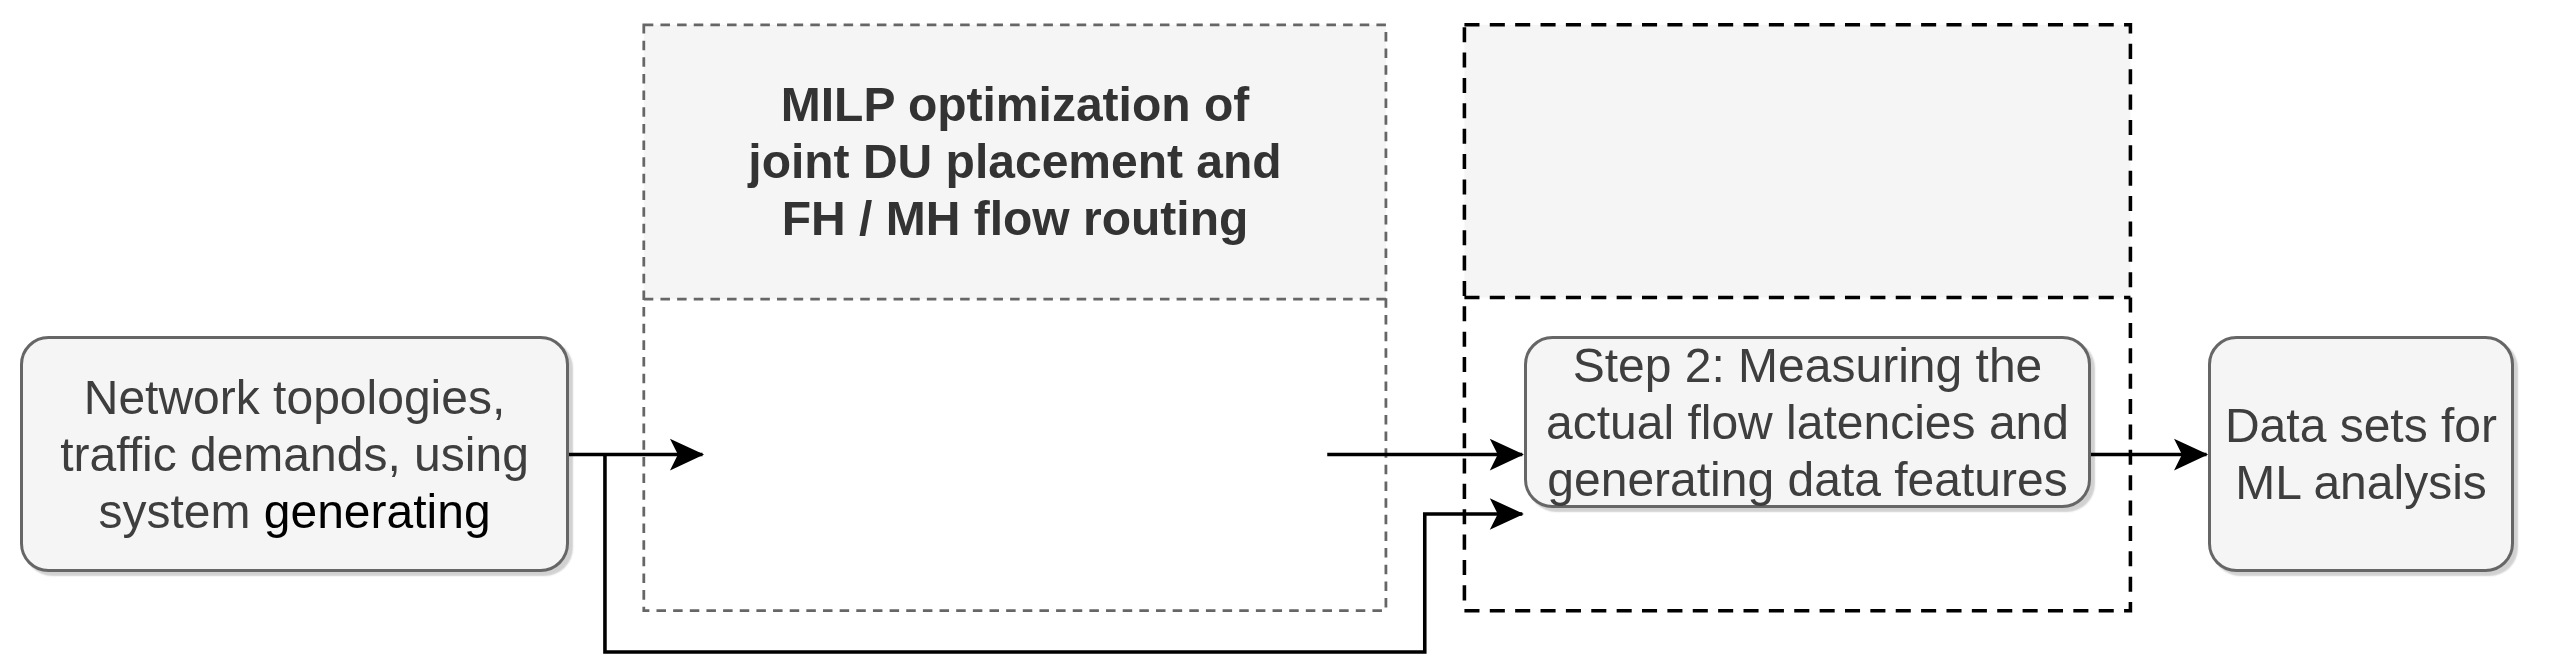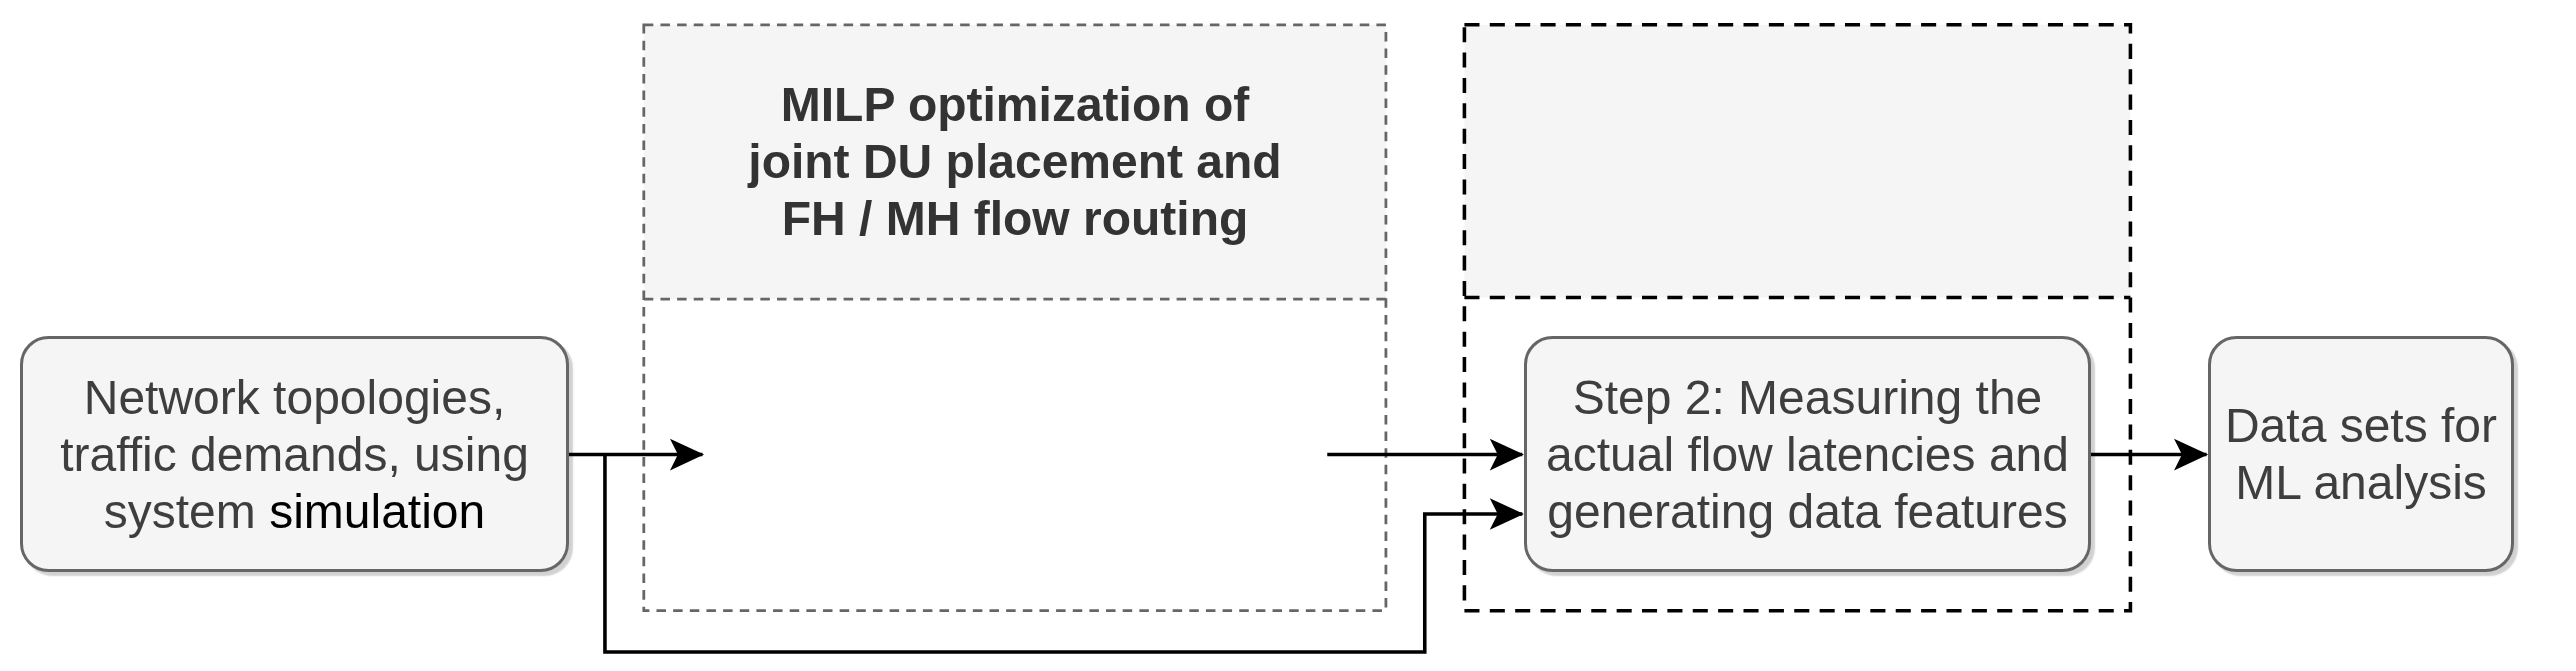--- a/index.html
+++ b/index.html
@@ -71,21 +71,21 @@
     justify-content: center;
     text-align: center;
     font-weight: bold;
     font-size: 48px;
     line-height: 57px;
     color: var(--header-text, #333333);
     white-space: pre;
   }
   #node-inputs   { left: 20px;   top: 336px; width: 549px; height: 236px; }
   #node-step1    { left: 704px;  top: 336px; width: 623px; height: 236px; }
-  #node-step2    { left: 1524px; top: 336px; width: 567px; height: 236px; }
+  #node-step2    { left: 1524px; top: 336px; width: 567px; height: 172px; }
   #node-datasets { left: 2208px; top: 336px; width: 306px; height: 236px; }
   #title-milp    { left: 644px;  top: 24.6px;  width: 742px; height: 274px; }
   #title-xhaul   { left: 1464px; top: 24.6px;  width: 666px; height: 273px; }
 </style>
 </head>
 <body>
 
 <div id="canvas">
 
   <svg id="wires" width="2576" height="672" viewBox="0 0 3249 847" xmlns="http://www.w3.org/2000/svg">
@@ -109,21 +109,21 @@
     <path class="edge" marker-end="url(#arrow)" d="M 2637 573 H 2783"></path>
   </svg>
 
   <div class="group-title" id="title-milp">MILP optimization of
 joint DU placement and
 FH / MH flow routing</div>
 
   <div class="node" id="node-inputs">
     <div><span>Network topologies,
 traffic demands, using
-system </span><span class="em">simulation</span></div>
+system </span><span class="em">generating</span></div>
   </div>
 
 
   <div class="node" id="node-step2">
     <div>Step 2: Measuring the
 actual flow latencies and
 generating data features</div>
   </div>
 
   <div class="node" id="node-datasets">

